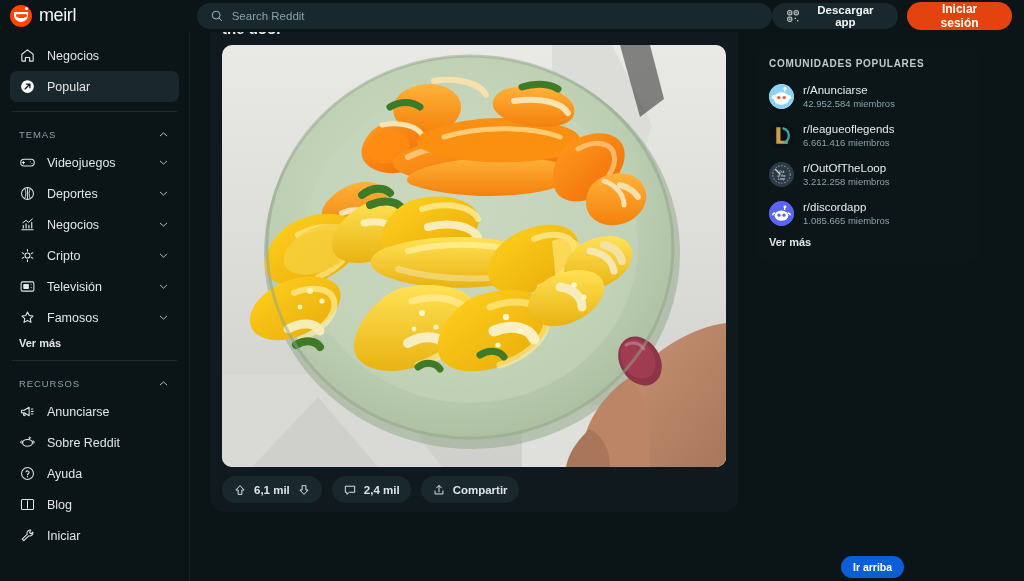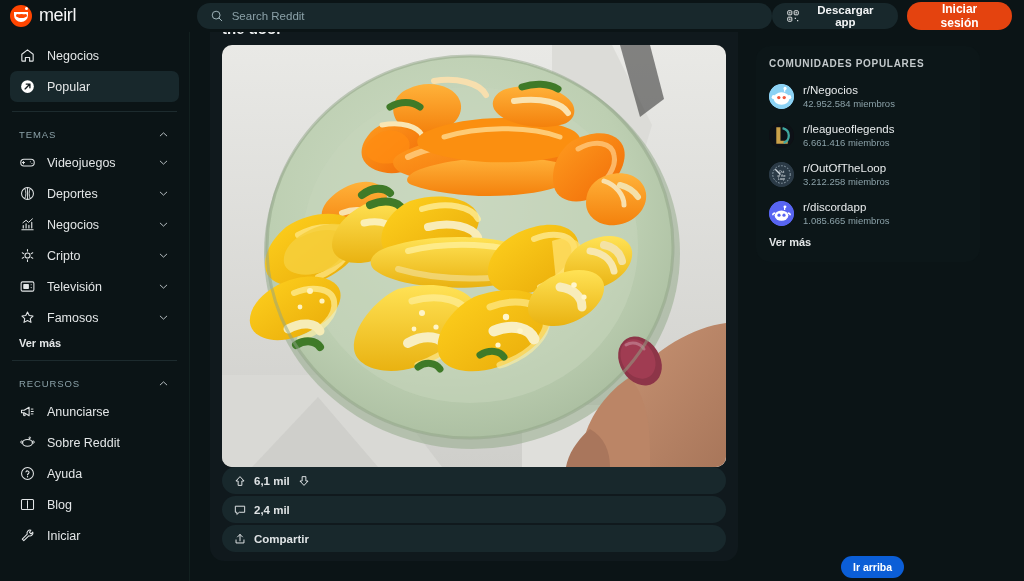--- a/index.html
+++ b/index.html
@@ -98,21 +98,21 @@
     position: absolute; left: 20px; top: -22px; width: 528px;
     background: #10191d; border-radius: 14px; padding: 10px 12px 6px 12px;
   }
   .post-title-cut {
     font-size: 15px; font-weight: bold; color: #f2f4f5; line-height: 18px;
   }
   .media {
     margin-top: 7px; width: 504px; height: 422px; border-radius: 10px;
     overflow: hidden; background: #1e211f; position: relative;
   }
-  .actions { display: flex; gap: 2px; padding-bottom: 3px; flex-direction: column; }
+  .actions { display: flex; gap: 10px; margin-top: 9px; padding-bottom: 3px; }
   .pill {
     height: 27px; border-radius: 14px; background: #18282c; display: flex;
     align-items: center; gap: 7px; padding: 0 11px; font-size: 11.5px;
     font-weight: bold; color: #dfe3e5; cursor: pointer;
   }
 
   .post2 { position: absolute; left: 20px; top: 525px; width: 528px; }
   .p2-head { display: flex; align-items: center; gap: 8px; height: 24px; }
   .avatar-sm {
     width: 19px; height: 19px; border-radius: 50%; flex: none; overflow: hidden;
@@ -541,21 +541,21 @@
           <ellipse cx="12" cy="14" rx="7.5" ry="6" fill="#fff"></ellipse>
           <circle cx="4.6" cy="12.6" r="2" fill="#fff"></circle>
             <circle cx="19.4" cy="12.6" r="2" fill="#fff"></circle>
           <circle cx="9.4" cy="13" r="1.6" fill="#f2583b"></circle>
             <circle cx="14.6" cy="13" r="1.6" fill="#f2583b"></circle>
           <path d="M15 7.4V5" stroke="#fff" stroke-width="1.3"></path>
             <circle cx="15.4" cy="4.2" r="1.5" fill="#fff"></circle>
         </svg>
       </div>
       <div>
-        <div class="comm-name">r/Negocios</div>
+        <div class="comm-name">r/Anunciarse</div>
         <div class="comm-mem">42.952.584 miembros</div>
       </div>
     </div>
 
     <div class="comm">
       <div class="comm-av" style="background:#111;">
         <svg viewBox="0 0 24 24" width="25" height="25">
           <circle cx="12" cy="12" r="12" fill="#0d1117"></circle>
           <path d="M7 4h4v13h7v3H7z" fill="#caa14a"></path>
           <path d="M13 5c4 1 6 4 6 7s-2 6-5 7" fill="none" stroke="#3fa7a0" stroke-width="2.2"></path>

